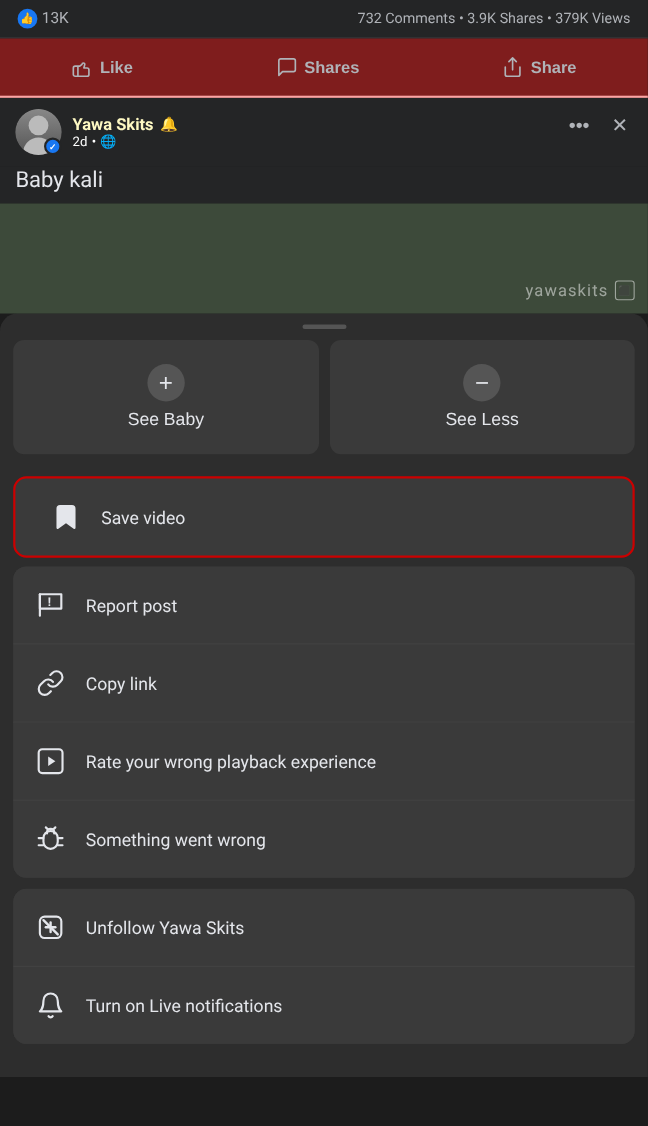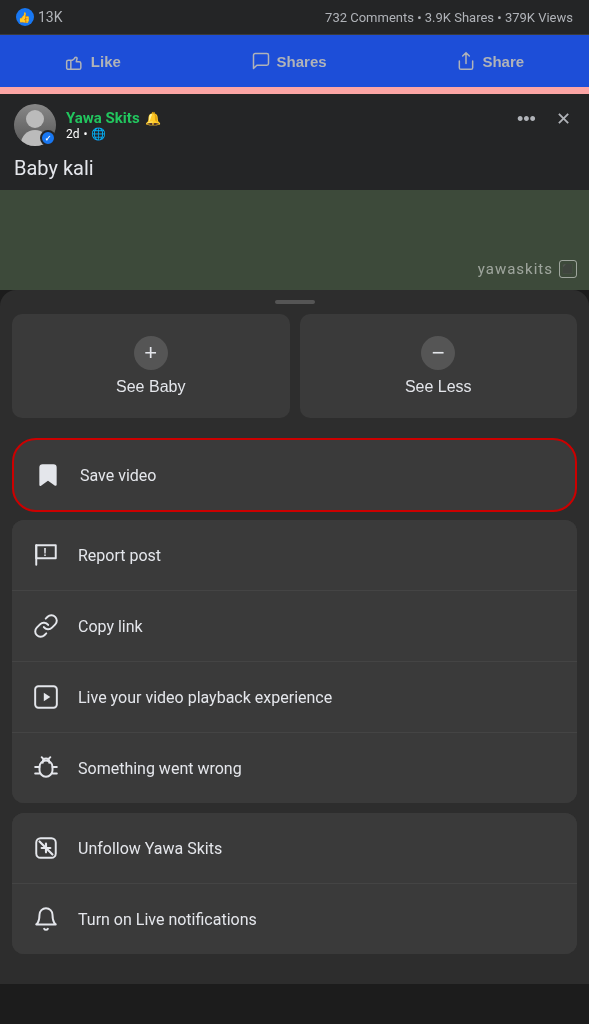--- a/index.html
+++ b/index.html
@@ -40,26 +40,26 @@
       font-size: 10px;
       color: #fff;
     }
     .stat-right {
       font-size: 13px;
       color: #b0b3b8;
     }
 
     
     .action-bar {
-      background: #1d4ed8;
+      background: #7f1d1d;
       display: flex;
       justify-content: space-around;
       align-items: flex-end;
       padding: 10px 0;
-      border-bottom: 7px solid #fca5a5;
+      border-bottom: 2px solid #fca5a5;
     }
     .action-btn {
       display: flex;
       align-items: center;
       gap: 6px;
       font-size: 15px;
       color: #b0b3b8;
       cursor: pointer;
       font-weight: 600;
       background: none;
@@ -153,21 +153,21 @@
       flex-direction: column;
     }
     .post-author-row {
       display: flex;
       align-items: center;
       gap: 6px;
     }
     .post-author {
       font-size: 15px;
       font-weight: 700;
-      color: #22c55e;
+      color: #fef9c3;
     }
     .notif-icon {
       font-size: 13px;
       color: #b0b3b8;
     }
     .post-time {
       font-size: 12px;
       color: #ffffff;
       display: flex;
       align-items: center;
@@ -329,25 +329,25 @@
       border-radius: 12px;
       margin: 0 12px 10px;
       overflow: hidden;
     }
 
     
     .save-video-row {
       display: flex;
       align-items: center;
       gap: 14px;
-      padding: 17px 16px;
+      padding: 17px 28px;
       cursor: pointer;
       background: #3a3a3a;
       border: 2.5px solid #cc0000;
-      border-radius: 24px;
+      border-radius: 12px;
       margin: 0 12px 0;
     }
   </style>
 </head>
 <body>
 
 <div class="top-stats">
   <div class="stat-likes">
     <div class="like-badge">👍</div>
     <span>13K</span>
@@ -461,21 +461,21 @@
       <span class="menu-label">Copy link</span>
     </div>
 
     <div class="menu-item">
       <div class="menu-icon">
         <svg viewBox="0 0 24 24">
           <rect x="2" y="2" width="20" height="20" rx="3" stroke="#e4e6eb" stroke-width="1.8"></rect>
           <polygon points="10,8 16,12 10,16" fill="#e4e6eb" stroke="none"></polygon>
         </svg>
       </div>
-      <span class="menu-label">Live your video playback experience</span>
+      <span class="menu-label">Rate your wrong playback experience</span>
     </div>
 
     <div class="menu-item">
       <div class="menu-icon">
         <svg viewBox="0 0 24 24">
           <path d="M8 2l1.88 1.88M16 2l-1.88 1.88M9 7.13v-1a3.003 3.003 0 016 0v1"></path>
           <path d="M12 20c-3.3 0-6-2.7-6-6v-3a6 6 0 0112 0v3c0 3.3-2.7 6-6 6z" stroke="#e4e6eb" stroke-width="1.8"></path>
           <path d="M6 11H2m20 0h-4M6 17H2m20 0h-4" stroke="#e4e6eb" stroke-width="1.8"></path>
         </svg>
       </div>

